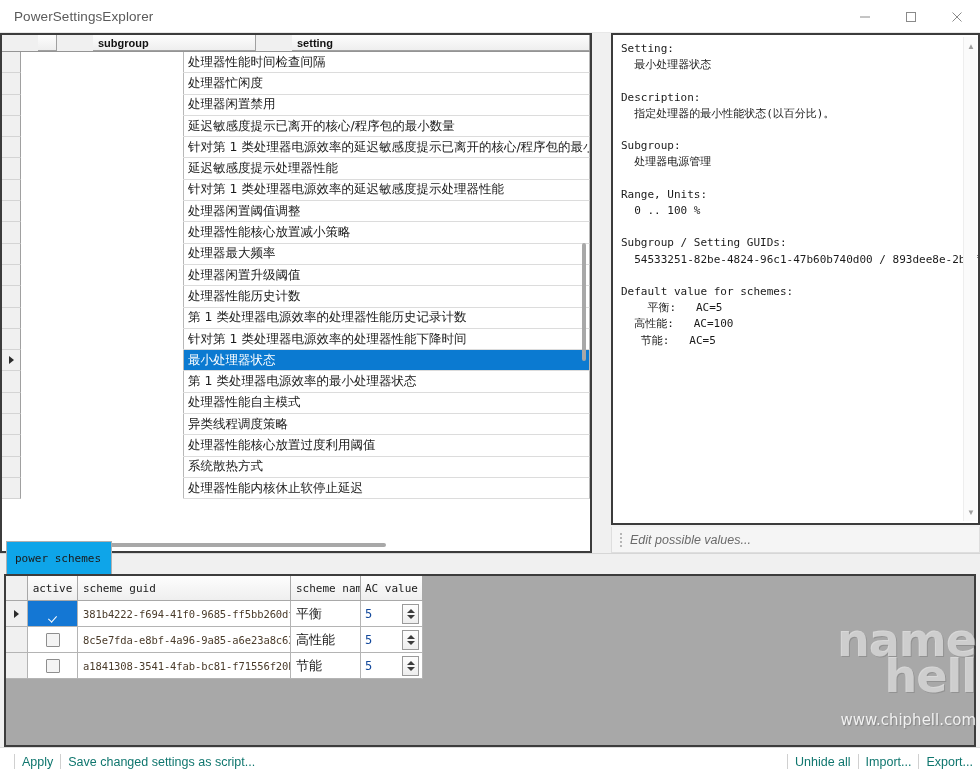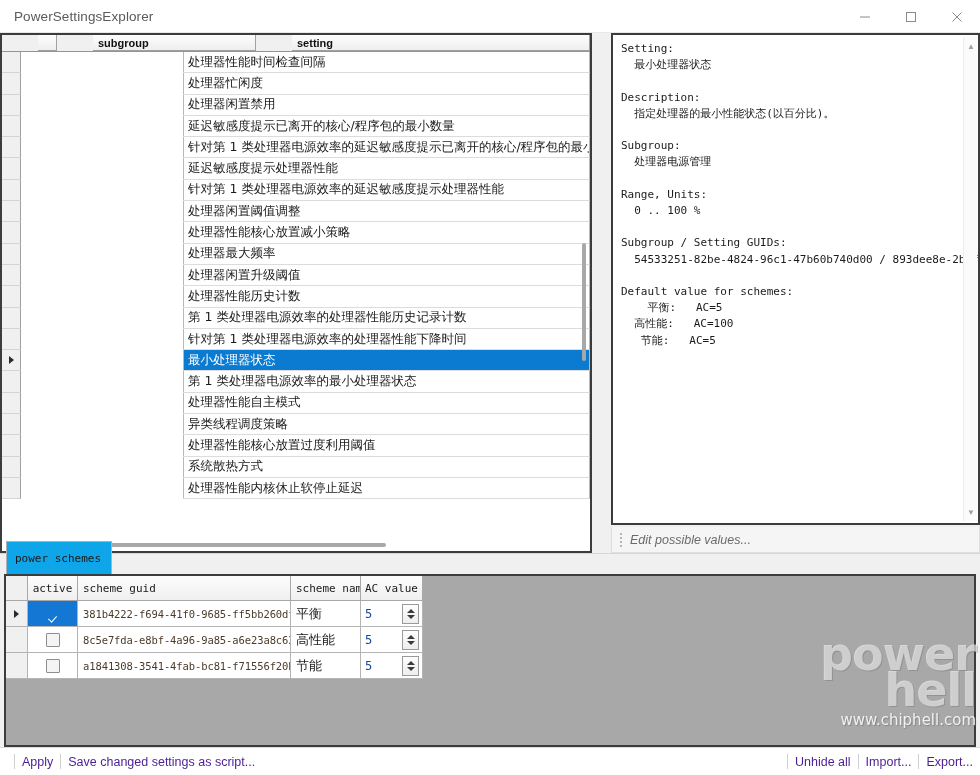--- a/index.html
+++ b/index.html
@@ -416,42 +416,42 @@
     color: rgba(255,255,255,0.55);
     line-height: 0.78;
     letter-spacing: -1px;
     text-shadow: 1px 1px 0 rgba(120,120,120,0.45);
   }
   .wm-url {
     font-family: "DejaVu Sans", "Liberation Sans", sans-serif;
     font-size: 15px;
     color: rgba(255,255,255,0.85);
     text-shadow: 1px 1px 1px rgba(110,110,110,0.6);
-    margin-top: 2px;
+    margin-top: 16px;
   }
 
   
   .statusbar {
     height: 28px;
     min-height: 28px;
     background: #ffffff;
     border-top: 1px solid #dcdcdc;
     display: flex;
     align-items: center;
     position: relative;
   }
   .sb-group { display: flex; align-items: center; }
   .sb-sep {
     width: 1px; height: 15px;
     background: #d0d0d0;
     margin: 0 7px;
   }
   .sb-item {
     font-size: 12.5px;
-    color: #4c1d95;
+    color: #0f766e;
     white-space: nowrap;
   }
   .sb-left { margin-left: 7px; }
   .sb-right { position: absolute; right: 7px; display: flex; align-items: center; }
 </style>
 </head>
 <body>
 
 <div id="app">
 
@@ -712,21 +712,21 @@
                 <div class="spinner">
                   <div class="sp up"></div>
                   <div class="sp dn"></div>
                 </div>
               </div>
             </div>
           </div>
       </div>
     </div>
     <div class="watermark">
-      <div class="wm-logo">power</div>
+      <div class="wm-logo">name</div>
       <div class="wm-logo">hell</div>
       <div class="wm-url">www.chiphell.com</div>
     </div>
   </div>
 
   <div class="statusbar">
     <div class="sb-group sb-left">
       <span class="sb-sep"></span>
       <span class="sb-item">Apply</span>
       <span class="sb-sep"></span>

